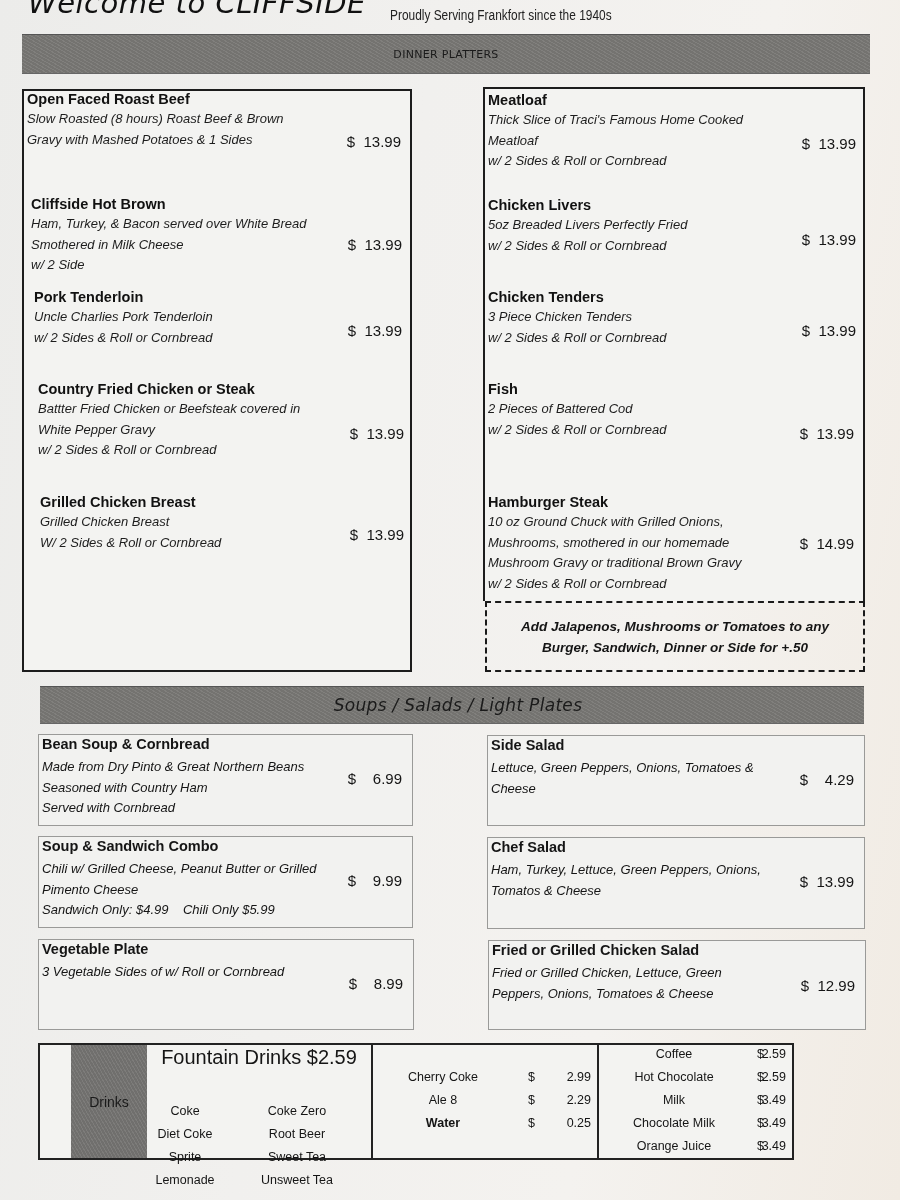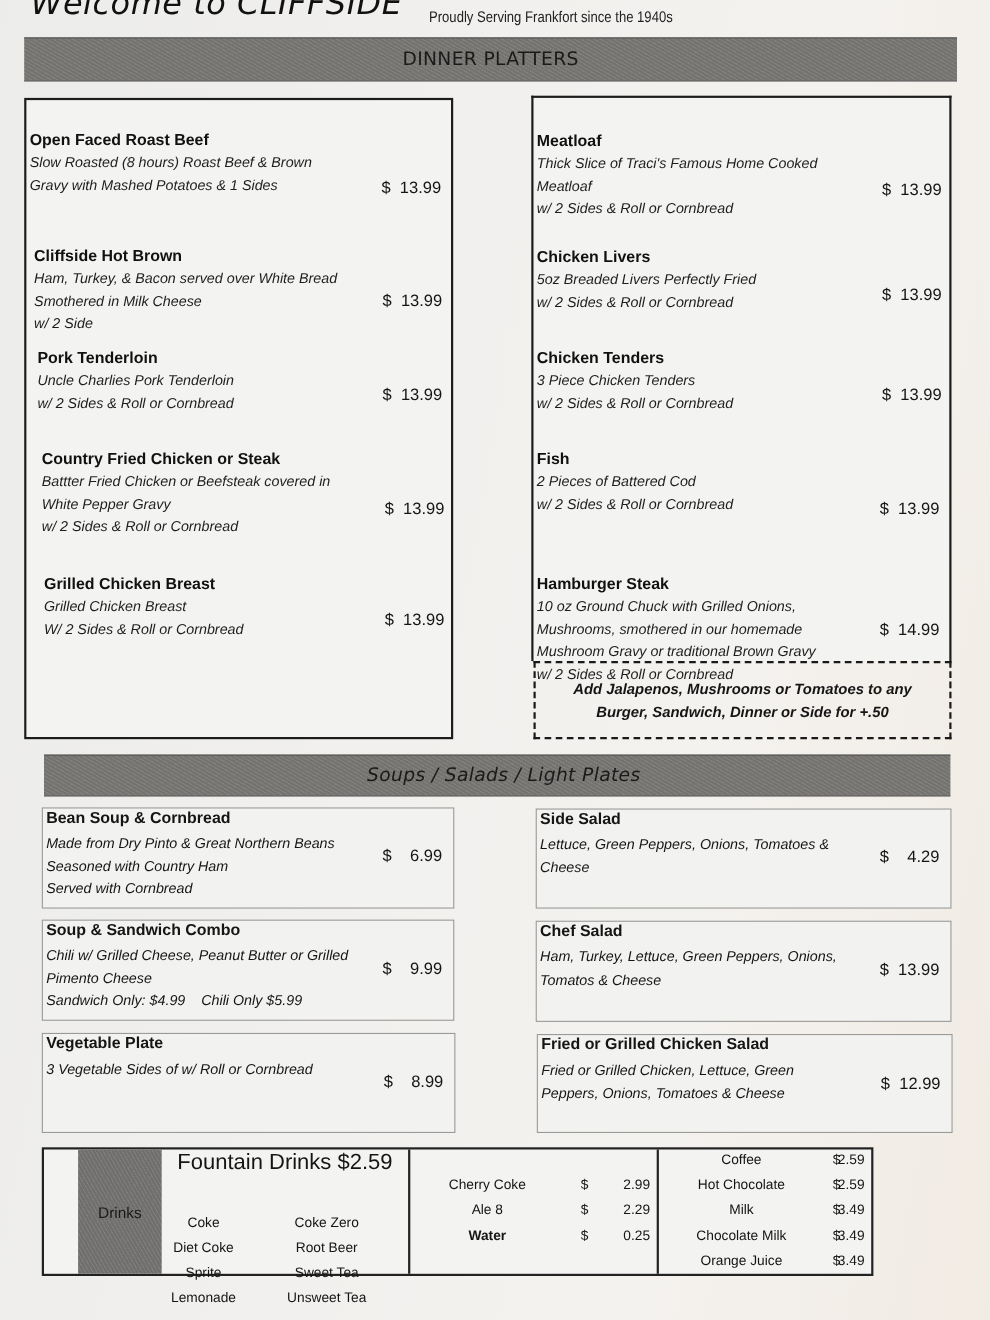--- a/index.html
+++ b/index.html
@@ -23,32 +23,32 @@
       font-family: "Liberation Sans Narrow", "Liberation Sans", sans-serif;
       font-size: 14px; color: #222; transform: scaleX(0.85); transform-origin: left;
     }
     .band {
       position: absolute; left: 22px; width: 848px; height: 40px;
       background: #7a7976;
       background-image: repeating-linear-gradient(30deg, rgba(255,255,255,0.05) 0 1px, rgba(0,0,0,0.05) 1px 3px);
       border-top: 1px solid #555; border-bottom: 1px solid #666;
       display: flex; align-items: center; justify-content: center;
     }
-    .band span { font-size: 17px; color: #1a1a1a; letter-spacing: 0.3px; }
+    .band span { font-size: 11px; color: #1a1a1a; letter-spacing: 0.3px; }
     .band-dinner { top: 34px; }
     .band-soups { left: 40px; width: 824px; top: 686px; height: 38px; padding-left: 12px; }
     .band-soups span { font-style: italic; font-size: 17px; }
 
     .box {
       position: absolute; border: 2px solid #1c1c1c; background: #f3f3f1;
     }
     .box-left { left: 22px; top: 89px; width: 390px; height: 583px; }
     .box-right { left: 483px; top: 87px; width: 382px; height: 514px; border-bottom: none; }
 
-    .item { position: absolute; left: 0; width: 100%; margin-top: 29px; }
+    .item { position: absolute; left: 0; width: 100%; }
     .item .name { font-family: "Liberation Sans", sans-serif; font-weight: bold; font-size: 14.5px; color: #111; }
     .item .desc { font-family: "Liberation Sans", sans-serif; font-style: italic; font-size: 13px; line-height: 20.5px; color: #1d1d1d; }
     .item .price {
       position: absolute; right: 10px; font-family: "Liberation Sans", sans-serif; font-size: 15px; color: #151515;
       white-space: pre;
     }
 
     .addon {
       position: absolute; left: 485px; top: 601px; width: 380px; height: 71px;
       border: 2.5px dashed #1a1a1a;

